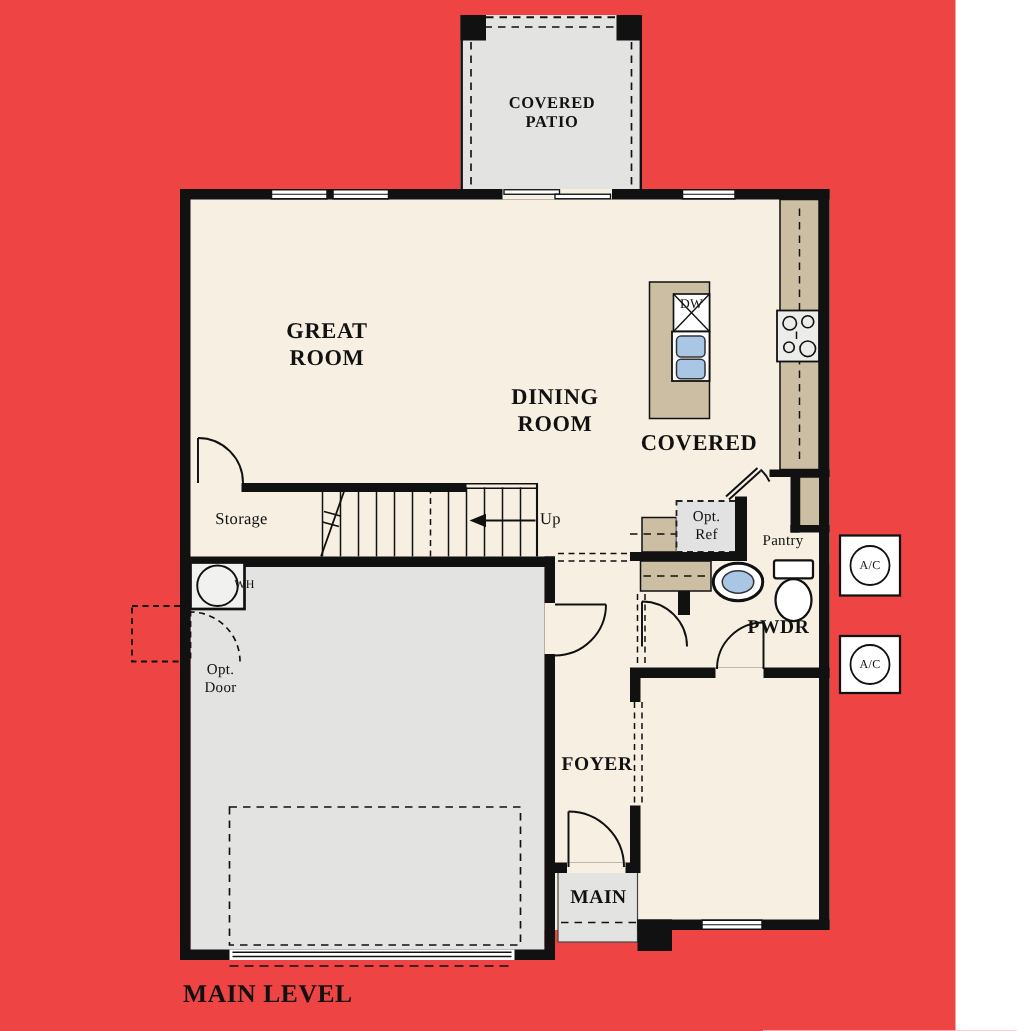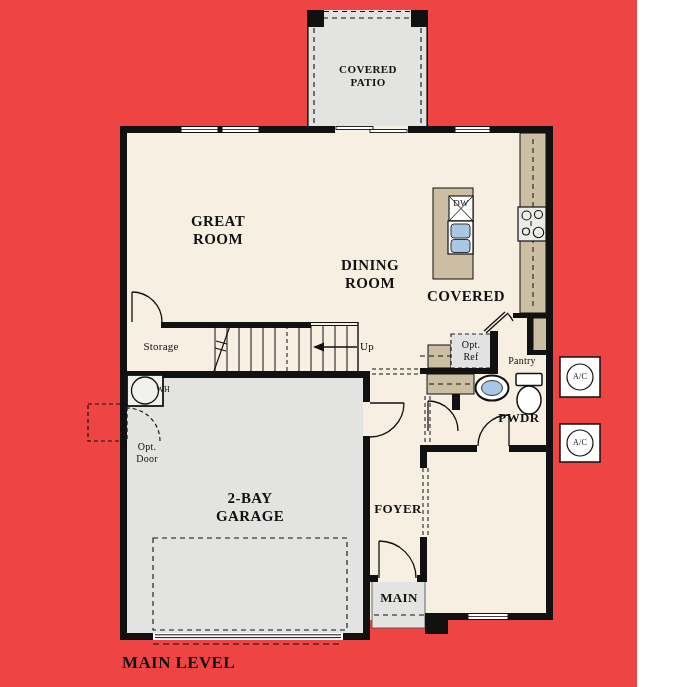--- a/index.html
+++ b/index.html
@@ -237,20 +237,18 @@
   <div class="lbl f11 normal" style="left:161px;top:347px;">Storage</div>
   <div class="lbl f11 normal" style="left:367px;top:347px;">Up</div>
   <div class="lbl f8  normal" style="left:145px;top:390px;margin-left:18px;">WH</div>
   <div class="lbl f9  normal" style="left:461px;top:203px;">DW</div>
   <div class="lbl f10 normal" style="left:471px;top:351px;">Opt.
 Ref</div>
   <div class="lbl f10 normal" style="left:522px;top:361px;">Pantry</div>
   <div class="lbl f13" style="left:519px;top:418px;">PWDR</div>
   <div class="lbl f10 normal" style="left:147px;top:453px;">Opt.
 Door</div>
-  <div class="lbl f15" style="left:250px;top:507px;">2-BAY
-GARAGE</div>
   <div class="lbl f13" style="left:398px;top:509px;">FOYER</div>
   <div class="lbl f13" style="left:399px;top:598px;">MAIN</div>
   <div class="lbl f8 normal" style="left:580px;top:377px;">A/C</div>
   <div class="lbl f8 normal" style="left:580px;top:443px;">A/C</div>
   <div class="lbl f17 left-anchor" style="left:122px;top:663px;">MAIN LEVEL</div>
 </div>
 
 </body></html>

